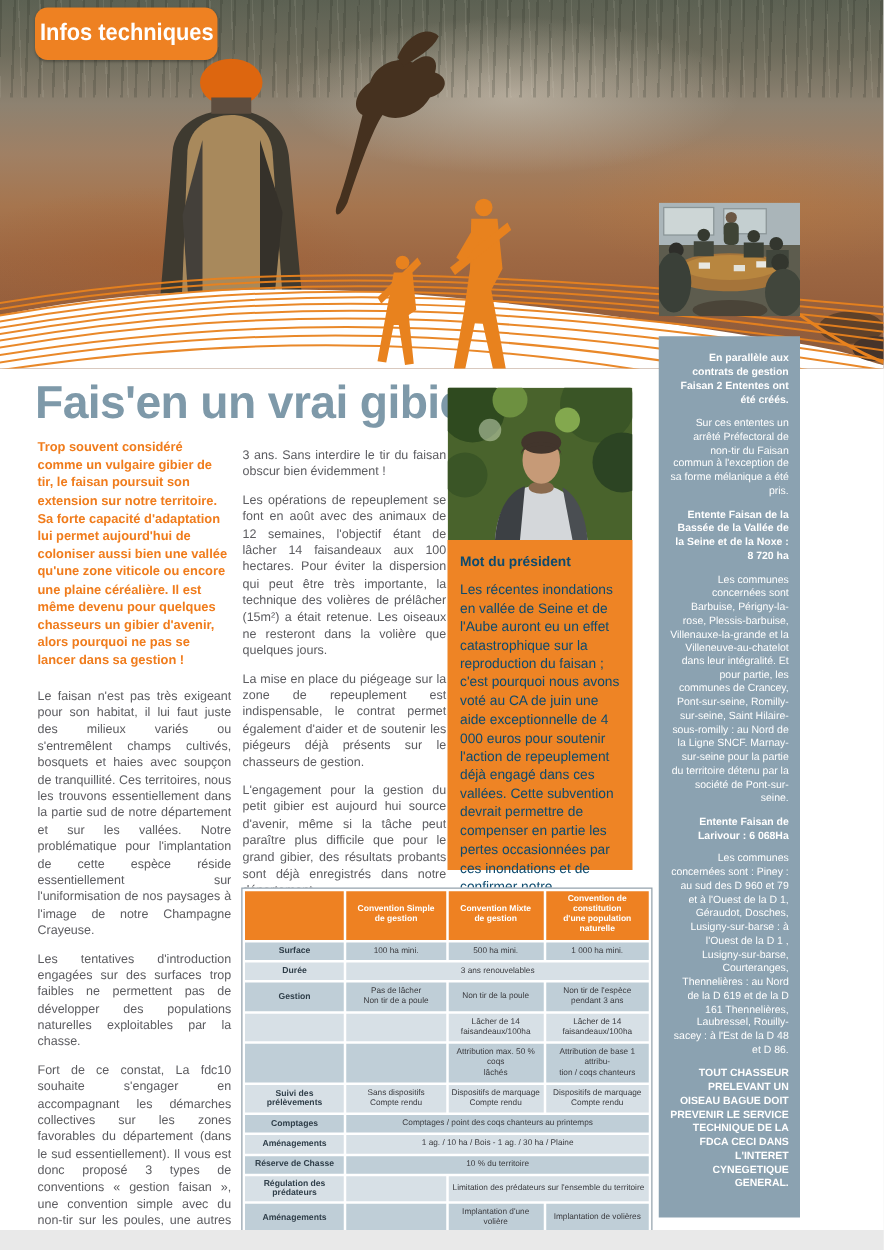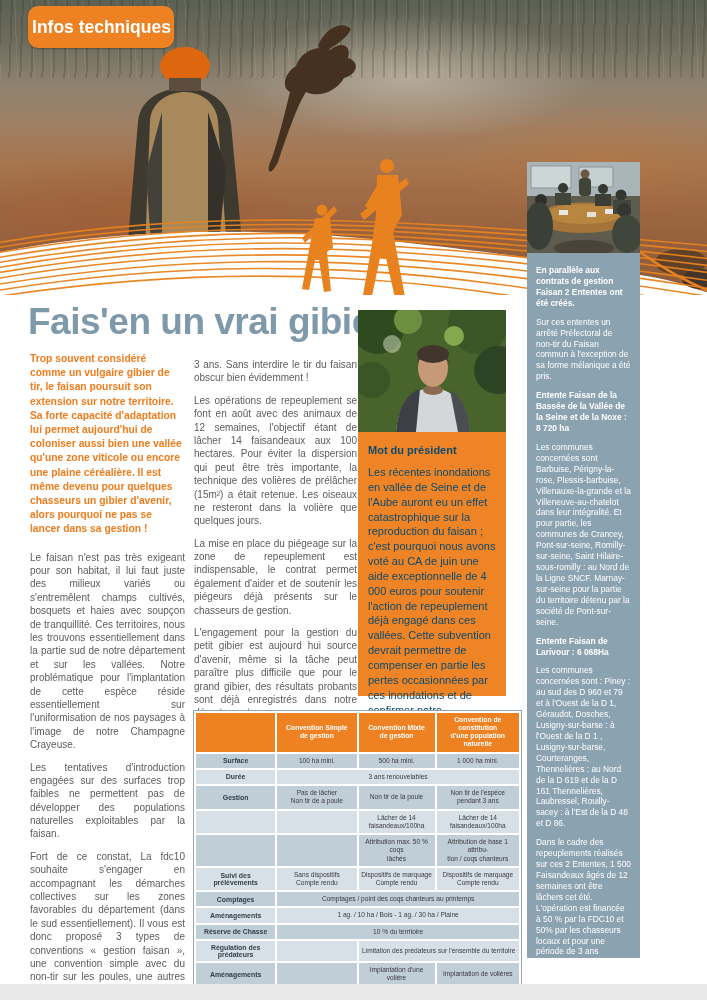--- a/index.html
+++ b/index.html
@@ -20,22 +20,22 @@
   .hero-svg{position:absolute;left:0;top:0;}
   .badge{position:absolute;left:28px;top:6px;width:146px;height:42px;background:#ee8122;border-radius:10px;
     display:flex;align-items:center;justify-content:center;box-shadow:0 1px 2px rgba(0,0,0,.25);}
   .badge span{color:#fff;font-weight:700;font-size:19px;transform:scaleX(.92);white-space:nowrap;}
 
   
   .meeting-photo{position:absolute;left:527px;top:162px;width:113px;height:91px;overflow:hidden;}
   .president-photo{position:absolute;left:358px;top:310px;width:148px;height:122px;overflow:hidden;}
 
   
-  .sidebar{position:absolute;left:527px;top:253px;width:113px;height:705px;background:#8ba2b1;
-    box-sizing:border-box;padding:12px 9px;color:#fff;}
+  .sidebar{position:absolute;left:527px;top:269px;width:113px;height:705px;background:#8ba2b1;
+    box-sizing:border-box;padding:12px 9px;color:#fff;text-align:right;}
   .sb,.sb-bold{font-size:8.4px;line-height:1.3;margin:0 0 8px 0;}
   .sb-bold{font-weight:700;}
 
   
   .title{position:absolute;left:28px;top:301px;margin:0;font-size:37px;font-weight:700;color:#7e99a9;letter-spacing:-.5px;white-space:nowrap;}
   .col-left{position:absolute;left:30px;top:352px;width:155px;}
   .col-mid{position:absolute;left:194px;top:358px;width:163px;}
   .intro{color:#f07c1c;font-weight:700;font-size:10.3px;line-height:1.38;margin:0 0 14px 0;}
   .body-p{color:#5c5c60;font-size:10px;line-height:1.34;text-align:justify;margin:0 0 9px 0;}
 
@@ -146,30 +146,29 @@
     </svg>
   </div>
 
   <aside class="sidebar">
     <p class="sb-bold">En parallèle  aux contrats de gestion Faisan 2 Ententes ont été créés.</p>
     <p class="sb">Sur ces ententes un arrêté Préfectoral de non-tir du Faisan commun à l'exception de sa forme mélanique a été pris.</p>
     <p class="sb-bold">Entente Faisan  de la Bassée de la Vallée de la Seine et de la Noxe : 8 720 ha</p>
     <p class="sb">Les communes concernées sont Barbuise, Périgny-la-rose, Plessis-barbuise, Villenauxe-la-grande et la Villeneuve-au-chatelot dans leur intégralité. Et pour partie, les communes de Crancey, Pont-sur-seine, Romilly-sur-seine, Saint Hilaire-sous-romilly : au Nord de la Ligne SNCF. Marnay-sur-seine pour la partie  du territoire détenu par la société de Pont-sur-seine.</p>
     <p class="sb-bold">Entente Faisan de Larivour : 6 068Ha</p>
     <p class="sb">Les communes concernées sont : Piney : au sud des D 960 et 79 et à l'Ouest de la D 1, Géraudot, Dosches, Lusigny-sur-barse : à l'Ouest de la D 1 , Lusigny-sur-barse, Courteranges, Thennelières : au Nord de la D 619 et de la D 161 Thennelières, Laubressel, Rouilly-sacey : à l'Est de la D 48 et D 86.</p>
-    <p class="sb">Dans le cadre des repeuplements réalisés sur ces 2 Ententes, 1 500 Faisandeaux âgés de 12 semaines ont être lâchers cet été. L'opération est financée à 50 % par la FDC10 et 50%  par les chasseurs locaux et pour une période de 3 ans</p>
     <p class="sb-bold">TOUT  CHASSEUR PRELEVANT UN OISEAU BAGUE DOIT PREVENIR LE SERVICE TECHNIQUE DE LA FDCA CECI DANS L'INTERET CYNEGETIQUE GENERAL.</p>
   </aside>
 
   <h1 class="title">Fais'en un vrai gibier…</h1>
 
   <div class="col-left">
     <p class="intro">Trop souvent considéré comme un  vulgaire gibier de tir, le faisan  poursuit son extension sur notre territoire. Sa forte capacité d'adaptation lui permet  aujourd'hui de coloniser aussi bien une vallée qu'une zone viticole ou encore une plaine céréalière. Il est  même devenu pour quelques chasseurs  un gibier d'avenir, alors pourquoi ne pas se lancer dans sa gestion !</p>
     <p class="body-p">Le faisan n'est pas très exigeant pour son habitat, il lui faut juste des milieux variés ou s'entremêlent champs cultivés, bosquets et haies avec soupçon de  tranquillité. Ces territoires, nous les trouvons essentiellement dans la partie sud de notre département et sur les vallées. Notre problématique pour l'implantation de cette espèce réside essentiellement sur l'uniformisation de nos paysages à l'image de notre Champagne Crayeuse.</p>
-    <p class="body-p">Les tentatives d'introduction engagées sur des surfaces trop faibles ne permettent pas de développer des populations naturelles exploitables par la faisan.</p>
+    <p class="body-p">Les tentatives d'introduction engagées sur des surfaces trop faibles ne permettent pas de développer des populations naturelles exploitables par la chasse.</p>
     <p class="body-p">Fort de ce constat, La fdc10 souhaite s'engager en accompagnant les démarches collectives sur les zones favorables du département (dans le sud essentiellement). Il vous est donc proposé 3 types de conventions « gestion faisan », une convention simple avec du non-tir sur les poules, une autres dite « mixte » avec lâcher et non tir de la poule et une dernière plus complète avec un repeuplement et un non tir de l'espèce pendant</p>
   </div>
 
   <div class="col-mid">
     <p class="body-p">3 ans. Sans interdire le tir du faisan obscur bien évidemment !</p>
     <p class="body-p">Les opérations de repeuplement  se font en août avec des animaux de 12 semaines, l'objectif  étant  de  lâcher 14  faisandeaux  aux  100  hectares. Pour éviter la dispersion qui peut être très  importante,   la  technique  des volières de prélâcher  (15m²) a était retenue. Les  oiseaux  ne  resteront dans la volière que quelques jours.</p>
     <p class="body-p">La mise en place du piégeage sur la zone de repeuplement  est indispensable, le contrat permet également d'aider et de soutenir les piégeurs déjà présents sur le chasseurs de gestion.</p>
     <p class="body-p">L'engagement pour la gestion du petit gibier est aujourd hui source d'avenir, même si la tâche peut paraître plus difficile que pour le grand gibier, des résultats probants sont déjà enregistrés dans notre département.</p>
   </div>
 

